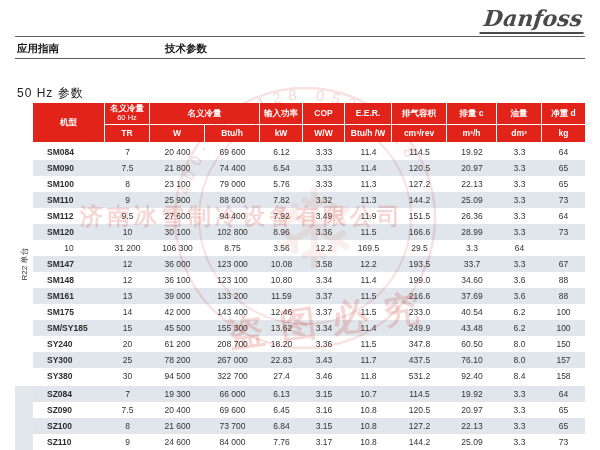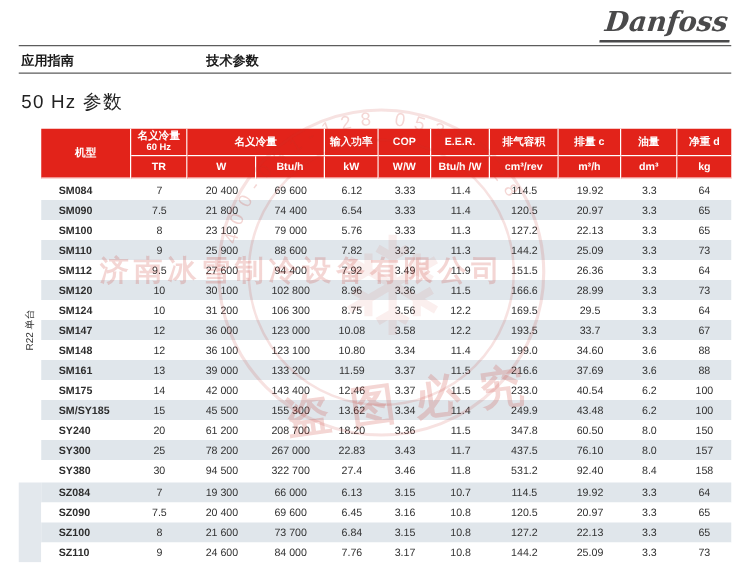--- a/index.html
+++ b/index.html
@@ -7,38 +7,38 @@
          font-family:"Liberation Sans",sans-serif;}
 
   
   .logo{position:absolute;top:5px;right:15px;font-family:"DejaVu Serif",serif;
         font-style:italic;font-weight:bold;font-size:22px;color:#4a4a4b;
         border-bottom:2px solid #4a4a4b;padding:0 3px 1px 3px;transform:skewX(-6deg);}
   .rule{position:absolute;left:15px;width:570px;border-top:1px solid #5c5c5c;}
   .rule1{top:36px}.rule2{top:58px}
   .crumb{position:absolute;top:42px;font-size:10.5px;font-weight:bold;color:#1a1a1a;}
   .crumb-left{left:17px}.crumb-right{left:165px}
-  .section-title{position:absolute;top:72px;left:17px;font-size:15px;color:#222;letter-spacing:1px;}
+  .section-title{position:absolute;top:85px;left:17px;font-size:12px;color:#222;letter-spacing:1px;}
 
   
   .tablewrap{position:absolute;left:15px;top:103px;width:570px;height:347px;}
   .grouplabel{position:absolute;left:0;width:18px;}
   .g-r22{top:41px;height:240px;background:#fff;}
   .g-sz{top:283px;height:64px;background:#e3e8ed;}
   .g-r22 span{position:absolute;left:50%;top:50%;white-space:nowrap;
               transform:translate(-50%,-50%) rotate(-90deg);font-size:8px;color:#333;}
   .grid{display:grid;grid-template-columns:72px 45px 55px 55px 43px 42px 47px 55px 50px 45px 43px;}
   .thead{position:absolute;left:18px;top:0;grid-template-rows:22px 18px;}
   .th{background:#e2231a;color:#fff;font-weight:bold;font-size:8.5px;line-height:1.15;
       display:flex;flex-direction:column;align-items:center;justify-content:center;text-align:center;
       border-right:1px solid #fff;border-bottom:1px solid #fff;box-sizing:border-box;}
   .th.model{grid-row:1/3;}
   .th.span2{grid-column:span 2;}
   .th.last{border-right:none;}
-  .th .sub{font-size:7.5px;font-weight:bold;}
+  .th .sub{font-size:7.5px;font-weight:normal;}
   .tbody{position:absolute;left:18px;top:41px;width:552px;}
   .trow{height:16px;background:#fff;text-align:right;}
   .trow.shade{background:#e0e6eb;}
   .trow.gap{margin-top:2px;}
   .td{font-size:8.5px;color:#333;display:flex;align-items:center;justify-content:center;overflow:hidden;}
   .td.model{justify-content:flex-start;padding-left:14px;font-weight:bold;color:#2d2d2d;}
 
   
   .wm{position:absolute;pointer-events:none;white-space:nowrap;font-weight:bold;
       color:rgba(198,48,42,0.20);}
@@ -164,21 +164,20 @@
           <div class="td">102 800</div>
           <div class="td">8.96</div>
           <div class="td">3.36</div>
           <div class="td">11.5</div>
           <div class="td">166.6</div>
           <div class="td">28.99</div>
           <div class="td">3.3</div>
           <div class="td">73</div>
         </div>
         <div class="grid trow">
-          <div class="td model">SM124</div>
           <div class="td">10</div>
           <div class="td">31 200</div>
           <div class="td">106 300</div>
           <div class="td">8.75</div>
           <div class="td">3.56</div>
           <div class="td">12.2</div>
           <div class="td">169.5</div>
           <div class="td">29.5</div>
           <div class="td">3.3</div>
           <div class="td">64</div>

